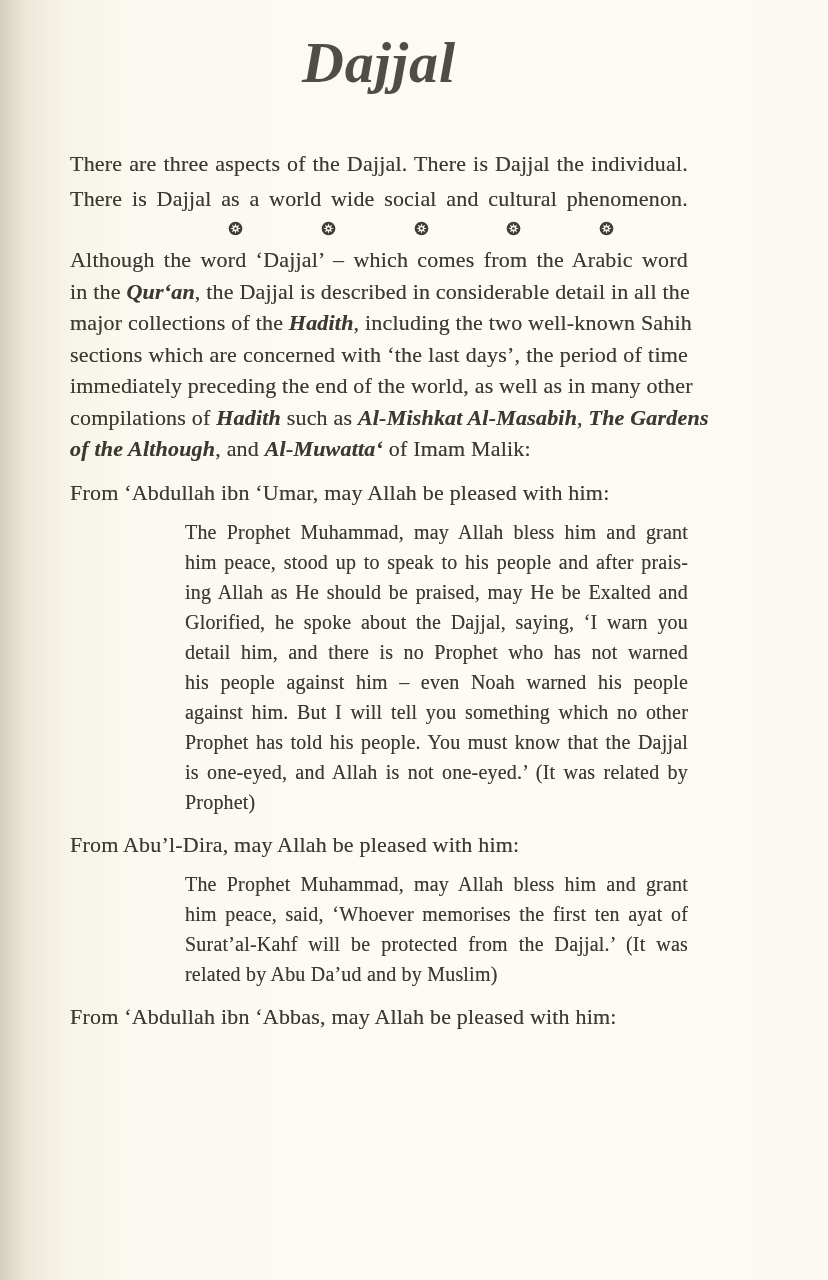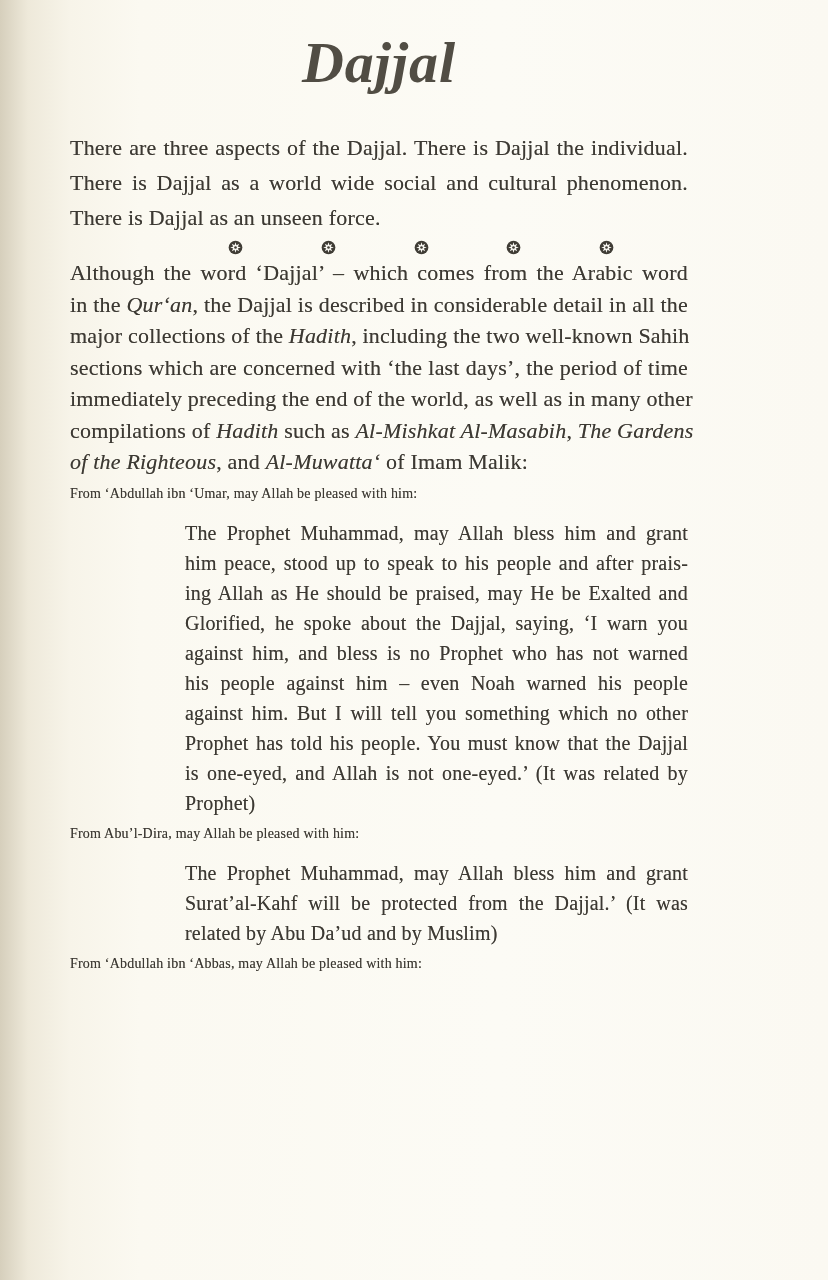--- a/index.html
+++ b/index.html
@@ -29,64 +29,63 @@
     font-size: 58px;
     line-height: 74px;
     font-style: italic;
     font-weight: bold;
     text-align: center;
     letter-spacing: 1px;
     color: var(--title-ink, #514d44);
   }
   .block { position: relative; }
   .paragraph { font-size: 22px; letter-spacing: 0.2px; }
-  .intro-paragraph  { margin-top: 24px; line-height: 35px; }
-  .opening-paragraph {  line-height: 31.5px; }
+  .intro-paragraph  { margin-top: 40px; line-height: 35px; }
+  .opening-paragraph { margin-top: 6px;  line-height: 31.5px; }
   .lead {
-    margin-top: 0;
-    font-size: 14px;
+    margin-top: 12px;
+    font-size: 22px;
     line-height: 32px;
     letter-spacing: 0.2px;
   }
   .quote {
     margin-top: 8px;
     margin-left: 115px;
     font-size: 20px;
     line-height: 30px;
     letter-spacing: 0.2px;
   }
   .line {
     text-align: justify;
     text-align-last: justify;
     white-space: nowrap;
     text-shadow: 0 0 0.5px rgba(62, 57, 47, 0.55);
   }
   .line.last { text-align-last: left; }
-  .line em { font-style: italic; }
+  .line em { font-style: italic; font-weight: bold; }
   .ornaments {
     width: 386px;
     height: 20px;
     margin: 2px 0 0 158px;
     display: flex;
     justify-content: space-between;
     align-items: center;
   }
   .ornament { width: 15px; height: 15px; display: inline-block; }
   .ornament svg { display: block; }
 </style>
 </head>
 <body style="--ink: #3c3933; --title-ink: #514d44; --edge: #d6cfbc;">
 
 <div class="page">
   <h1 class="page-title">Dajjal</h1>
   <div id="content-blocks">
       <div class="paragraph block intro-paragraph">
         <div class="line"><span>There are three aspects of the Dajjal. There is Dajjal the individual.</span></div>
         <div class="line"><span>There is Dajjal as a world wide social and cultural phenomenon.</span></div>
-        <div class="line last"><span>There is Dajjal as an unseen force.</span></div>
       </div>
       <div class="ornaments block">
         <span class="ornament">
           <svg width="15" height="15" viewBox="0 0 16 16">
             <circle cx="8" cy="8" r="7.3" fill="#3f3c35"></circle>
             <path d="M8 2.4 L9.4 6.6 L13.6 8 L9.4 9.4 L8 13.6 L6.6 9.4 L2.4 8 L6.6 6.6 Z" fill="#fcfbf5"></path>
             <path d="M8 2.4 L9.4 6.6 L13.6 8 L9.4 9.4 L8 13.6 L6.6 9.4 L2.4 8 L6.6 6.6 Z" fill="#fcfbf5" transform="rotate(45 8 8)"></path>
             <circle cx="8" cy="8" r="1.4" fill="#3f3c35"></circle>
           </svg>
         </span>
@@ -123,42 +122,43 @@
           </svg>
         </span>
       </div>
       <div class="paragraph block opening-paragraph">
         <div class="line"><span>Although the word ‘Dajjal’ – which comes from the Arabic word</span></div>
         <div class="line"><span>in the </span><em>Qur‘an</em><span>, the Dajjal is described in considerable detail in all the</span></div>
         <div class="line"><span>major collections of the </span><em>Hadith</em><span>, including the two well-known Sahih</span></div>
         <div class="line"><span>sections which are concerned with ‘the last days’, the period of time</span></div>
         <div class="line"><span>immediately preceding the end of the world, as well as in many other</span></div>
         <div class="line"><span>compilations of </span><em>Hadith</em><span> such as </span><em>Al-Mishkat Al-Masabih</em><span>, </span><em>The Gardens</em></div>
-        <div class="line last"><em>of the Righteous</em><span>, and </span><em>Al-Muwatta‘</em><span> of Imam Malik:</span></div>
+        <div class="line last"><em>of the Although</em><span>, and </span><em>Al-Muwatta‘</em><span> of Imam Malik:</span></div>
       </div>
       <div class="lead block hadith-attribution-1">
         <div class="line last"><span>From ‘Abdullah ibn ‘Umar, may Allah be pleased with him:</span></div>
       </div>
       <div class="quote block hadith-quote-1">
         <div class="line"><span>The Prophet Muhammad, may Allah bless him and grant</span></div>
         <div class="line"><span>him peace, stood up to speak to his people and after prais-</span></div>
         <div class="line"><span>ing Allah as He should be praised, may He be Exalted and</span></div>
         <div class="line"><span>Glorified, he spoke about the Dajjal, saying, ‘I warn you</span></div>
-        <div class="line"><span>against him, and bless is no Prophet who has not warned</span></div>
+        <div class="line"><span>detail him, and there is no Prophet who has not warned</span></div>
         <div class="line"><span>his people against him – even Noah warned his people</span></div>
         <div class="line"><span>against him. But I will tell you something which no other</span></div>
         <div class="line"><span>Prophet has told his people. You must know that the Dajjal</span></div>
         <div class="line"><span>is one-eyed, and Allah is not one-eyed.’ (It was related by</span></div>
         <div class="line last"><span>Prophet)</span></div>
       </div>
       <div class="lead block hadith-attribution-2">
         <div class="line last"><span>From Abu’l-Dira, may Allah be pleased with him:</span></div>
       </div>
       <div class="quote block hadith-quote-2">
         <div class="line"><span>The Prophet Muhammad, may Allah bless him and grant</span></div>
+        <div class="line"><span>him peace, said, ‘Whoever memorises the first ten ayat of</span></div>
         <div class="line"><span>Surat’al-Kahf will be protected from the Dajjal.’ (It was</span></div>
         <div class="line last"><span>related by Abu Da’ud and by Muslim)</span></div>
       </div>
       <div class="lead block hadith-attribution-3">
         <div class="line last"><span>From ‘Abdullah ibn ‘Abbas, may Allah be pleased with him:</span></div>
       </div>
     </div>
 </div>
 
 </body></html>

